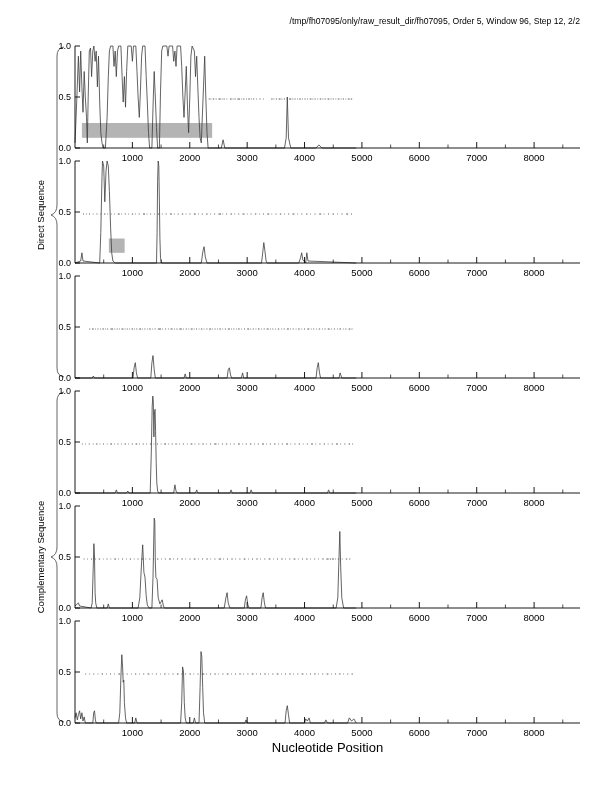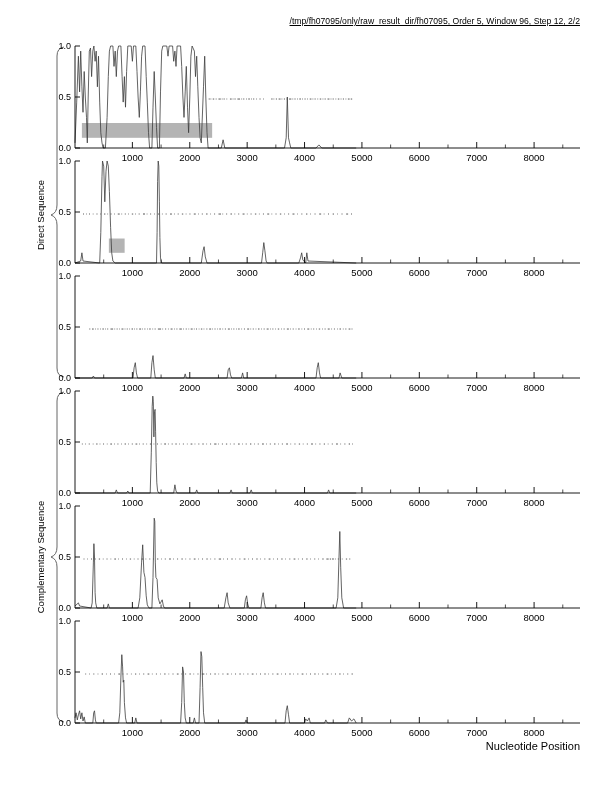--- a/index.html
+++ b/index.html
@@ -1,22 +1,22 @@
 <!DOCTYPE html>
 <html><head>
 <meta charset="utf-8">
 <style>
   html,body{margin:0;padding:0;background:#fff;}
   .page{position:relative;width:612px;height:792px;background:#ffffff;overflow:hidden;
         font-family:"Liberation Sans", sans-serif;color:#000;}
   .title{position:absolute;left:75px;top:16px;width:505px;text-align:right;
-         font-size:8.6px;white-space:nowrap;text-decoration:underline;}
+         font-size:8.6px;white-space:nowrap;}
   .group-label{position:absolute;transform:translate(-50%,-50%) rotate(-90deg);
                transform-origin:center center;font-size:9.5px;white-space:nowrap;}
-  .xlabel{position:absolute;left:75px;top:740px;width:505px;text-align:right;font-size:11px;}
+  .xlabel{position:absolute;left:75px;top:740px;width:505px;text-align:center;font-size:13px;}
   .panel-svg{position:absolute;left:0;overflow:visible;}
   svg text{font-family:"Liberation Sans", sans-serif;fill:#000;}
 </style>
 </head>
 <body>
 
 <div class="page">
   <div class="title">/tmp/fh07095/only/raw_result_dir/fh07095, Order 5, Window 96, Step 12, 2/2</div>
 
   <div class="group-label" style="left:40px;top:215px;">Direct Sequence</div>

